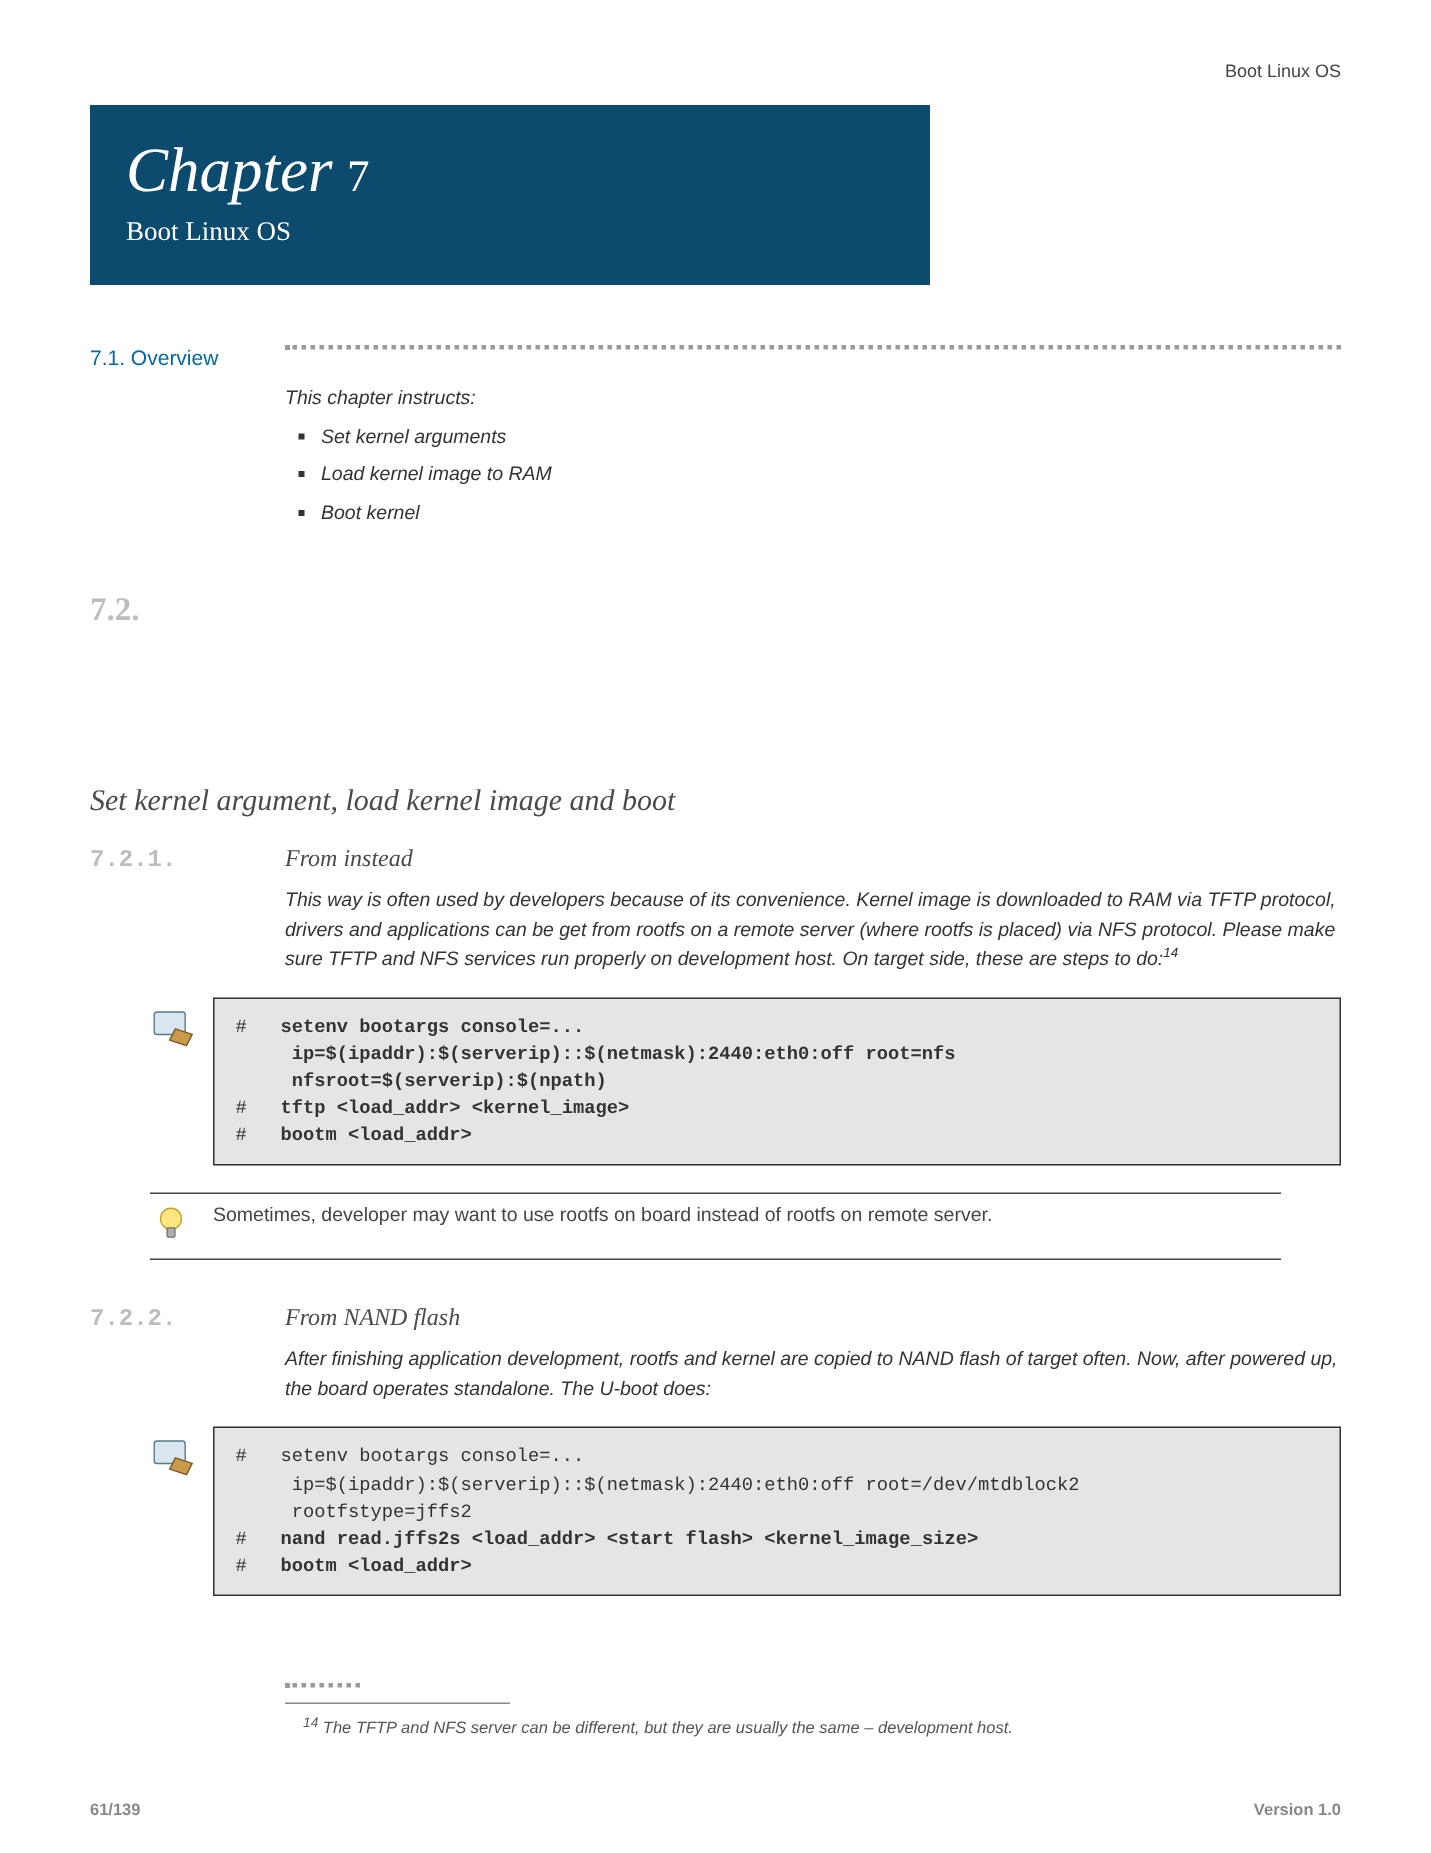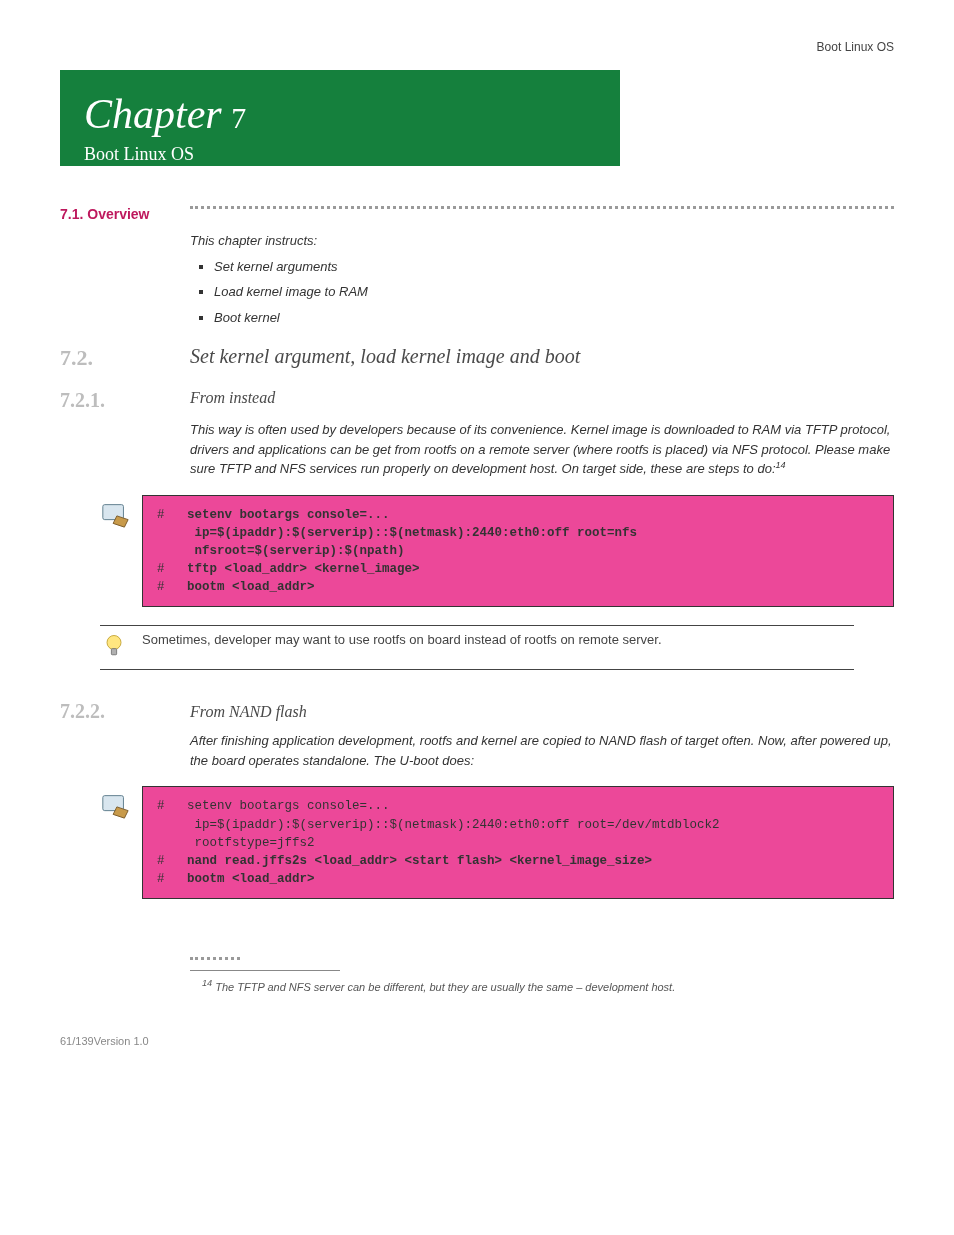--- a/index.html
+++ b/index.html
@@ -20,22 +20,22 @@
   .header-note {
     position: absolute;
     top: 40px;
     right: 60px;
     font-size: 12px;
     text-align: right;
     color: #444;
   }
   .chapter-box {
     width: 560px;
-    height: 96px;
-    background: #15803d;
+    height: 120px;
+    background: #0c4a6e;
     padding: 20px 24px;
     box-sizing: border-box;
     margin-bottom: 40px;
   }
   .chapter-box .chap {
     font-family: "Times New Roman", serif;
     font-style: italic;
     font-size: 42px;
     color: #fff;
   }
@@ -53,22 +53,22 @@
   }
   .row {
     display: flex;
     align-items: flex-start;
     margin-bottom: 8px;
   }
   .leftcol {
     width: 130px;
     flex: 0 0 130px;
     font-size: 14px;
-    font-weight: bold;
-    color: #be185d;
+    font-weight: normal;
+    color: #0369a1;
   }
   .rightcol {
     flex: 1;
     font-size: 13px;
     color: #333;
     line-height: 1.5;
     font-style: italic;
   }
   .dotted-rule {
     border: none;
@@ -97,22 +97,22 @@
     width: 130px;
     flex: 0 0 130px;
   }
   .sec-title {
     font-family: "Times New Roman", serif;
     font-style: italic;
     font-size: 20px;
     color: #4a4a4a;
   }
   .subsec-num {
-    font-family: Liberation Serif, serif;
-    font-size: 20px;
+    font-family: Liberation Mono, monospace;
+    font-size: 16px;
     font-weight: bold;
     color: #bdbdbd;
     width: 130px;
     flex: 0 0 130px;
   }
   .subsec-title {
     font-family: "Times New Roman", serif;
     font-style: italic;
     font-size: 16px;
     color: #4a4a4a;
@@ -123,21 +123,21 @@
     margin: 16px 0 18px 40px;
   }
   .codeblock .icon {
     width: 36px;
     flex: 0 0 36px;
     margin-top: 4px;
   }
   .codeblock pre {
     flex: 1;
     margin: 0 0 0 6px;
-    background: #ec4899;
+    background: #e5e5e5;
     border: 1px solid #333;
     padding: 10px 14px;
     font-family: "Courier New", monospace;
     font-size: 12.5px;
     line-height: 1.45;
     white-space: pre;
     overflow: hidden;
   }
   .tipblock {
     margin: 10px 40px 20px 40px;
@@ -151,23 +151,25 @@
     display: flex;
     align-items: flex-start;
     padding: 6px 0;
   }
   .tipbody .icon { width: 36px; flex: 0 0 36px; }
   .tipbody .txt { flex: 1; font-size: 13px; color: #444; padding-left: 6px; }
   .footnote { font-size: 11px; color: #555; padding-left: 12px; }
   .foot-rule { border: none; border-top: 1px solid #888; width: 150px; margin: 2px 0 6px 0; }
   .footer {
     display: flex;
+    justify-content: space-between;
     font-size: 11px;
     color: #888;
     margin-top: 40px;
+    font-weight: bold;
   }
   .bold { font-weight: bold; }
 </style>
 </head>
 <body>
 
 <div class="page">
 
   <div class="header-note">Boot Linux OS</div>
 
@@ -185,21 +187,21 @@
       <hr class="dotted-rule">
       <div>This chapter instructs:</div>
       <ul class="sq">
         <li>Set kernel arguments</li>
         <li>Load kernel image to RAM</li>
         <li>Boot kernel</li>
       </ul>
     </div>
   </div>
 
-  <div class="row" style="margin-top:12px;">
+  <div class="row" style="margin-top:36px;flex-direction:column;">
     <div class="sec-num">7.2.</div>
     <div class="sec-title">Set kernel argument, load kernel image and boot</div>
   </div>
 
   <div class="row" style="margin-top:18px;">
     <div class="subsec-num">7.2.1.</div>
     <div class="subsec-title">From instead</div>
   </div>
 
   <div class="row">

